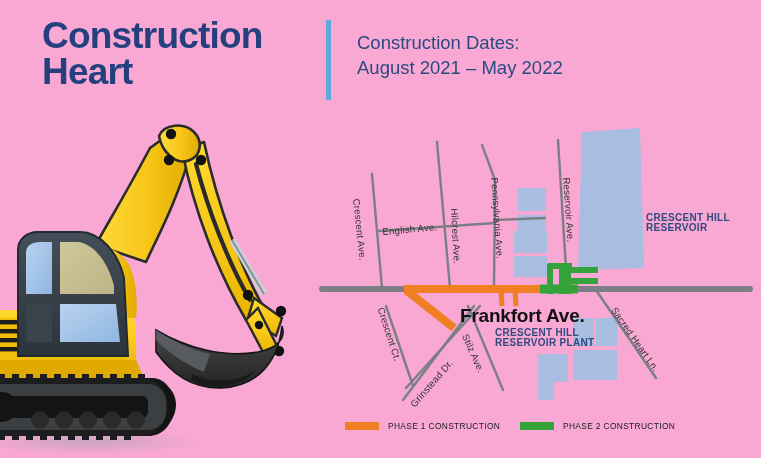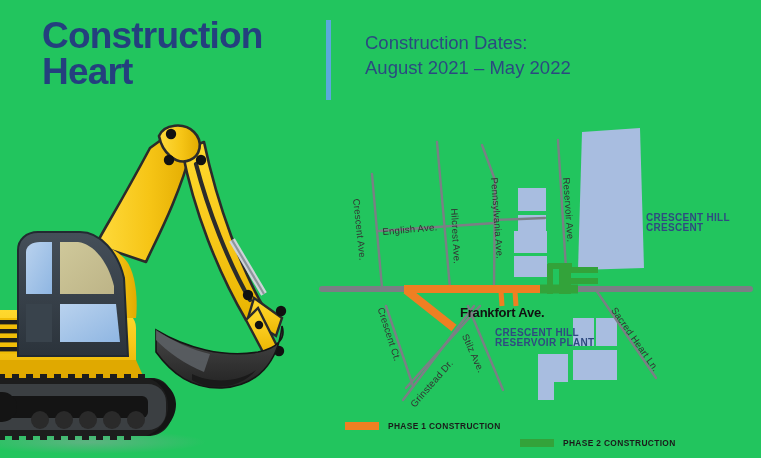--- a/index.html
+++ b/index.html
@@ -1,50 +1,50 @@
 <!DOCTYPE html>
 <html><head>
 <meta charset="utf-8">
 <style>
   html,body{margin:0;padding:0;background:#ffffff;}
   body{width:761px;height:458px;position:relative;overflow:hidden;
        font-family:"Liberation Sans","DejaVu Sans",sans-serif;}
 
-  #page{position:absolute;left:0;top:0;width:761px;height:458px;background:#22c55e;}
+  #page{position:absolute;left:0;top:0;width:761px;height:458px;background:#f9a8d4;}
 
   
   #header{position:absolute;left:0;top:0;width:761px;height:112px;}
   #title{position:absolute;left:42px;top:18px;width:280px;
          color:#24407e;font-weight:bold;font-size:37px;line-height:36px;
          letter-spacing:-0.8px;}
   #title .l2{display:block;}
   #divider{position:absolute;left:326px;top:20px;width:5px;height:80px;
            background:#5ba9dd;}
   #dates{position:absolute;left:357px;top:30px;width:380px;
-         color:#2b4a80;font-size:18.5px;line-height:25px;margin-left:8px;}
+         color:#2b4a80;font-size:18.5px;line-height:25px;}
   #dates span{display:block;}
 
   
   #excavator{position:absolute;left:-4px;top:112px;width:320px;height:346px;}
 
   
   #map{position:absolute;left:310px;top:110px;width:451px;height:348px;}
   .maplbl{position:absolute;white-space:nowrap;color:#333;
           font-size:9.6px;letter-spacing:0.2px;
           transform-origin:0 0;}
   .bluelbl{position:absolute;white-space:nowrap;color:#2f4b80;
            font-size:10px;line-height:9.5px;letter-spacing:0.3px;font-weight:bold;}
   #frankfort-label{position:absolute;left:150px;top:195px;color:#111;
-                   font-size:13px;font-weight:bold;letter-spacing:-0.2px;text-align:center;}
+                   font-size:19px;font-weight:bold;letter-spacing:-0.2px;text-align:center;}
 
   
   #legend{position:absolute;left:310px;top:418px;width:451px;height:26px;}
   .lg-item{position:absolute;display:flex;align-items:center;}
   .lg-swatch{width:34px;height:8px;margin-right:9px;}
-  .lg-text{font-size:8.4px;font-weight:bold;color:#1a1a1a;letter-spacing:0.35px;}
+  .lg-text{font-size:8.4px;font-weight:normal;color:#1a1a1a;letter-spacing:0.35px;}
 </style>
 </head>
 <body>
 
 <div id="page">
 
   <div id="header">
     <div id="title">
       <span>Construction</span>
       <span class="l2">Heart</span>
@@ -249,32 +249,32 @@
     <div class="maplbl" style="left:76px;top:196px;transform:rotate(72deg);">Crescent Ct.</div>
     <div class="maplbl" style="left:98px;top:292px;transform:rotate(-49deg);">Grinstead Dr.</div>
     <div class="maplbl" style="left:160px;top:222px;transform:rotate(66deg);">Stilz Ave.</div>
     <div class="maplbl" style="left:308px;top:195px;transform:rotate(55deg);">Sacred Heart Ln.</div>
 
     <div id="frankfort-label">Frankfort Ave.</div>
 
     
     <div class="bluelbl" style="left:336px;top:103px;">
       <div>CRESCENT HILL</div>
-      <div>CRESCENT</div>
+      <div>RESERVOIR</div>
     </div>
     <div class="bluelbl" style="left:185px;top:218px;">
       <div>CRESCENT HILL</div>
       <div>RESERVOIR PLANT</div>
     </div>
   </div>
 
   <div id="legend">
     <div class="lg-item" style="left:35px;top:3px;">
       <span class="lg-swatch" style="background:#ef7f22;"></span>
       <span class="lg-text">PHASE 1 CONSTRUCTION</span>
     </div>
-    <div class="lg-item" style="left:210px;top:20px;">
+    <div class="lg-item" style="left:210px;top:3px;">
       <span class="lg-swatch" style="background:#33a33a;"></span>
       <span class="lg-text">PHASE 2 CONSTRUCTION</span>
     </div>
   </div>
 
 </div>
 
 </body></html>

